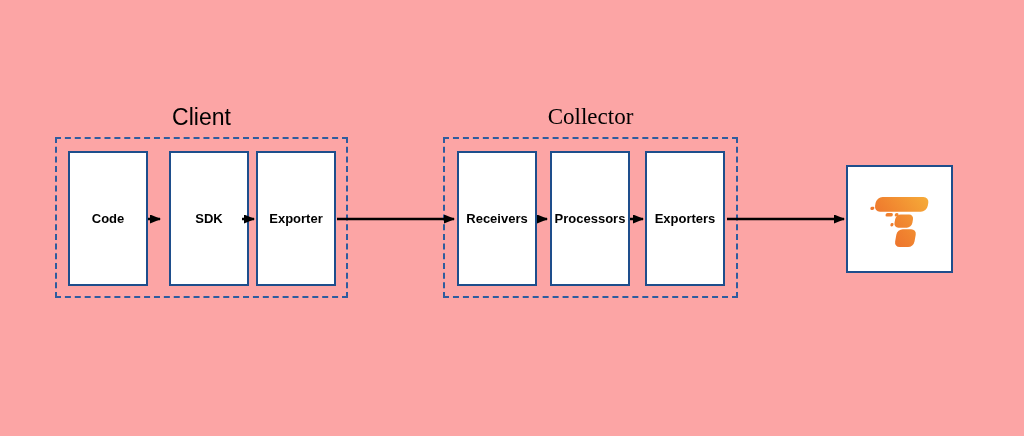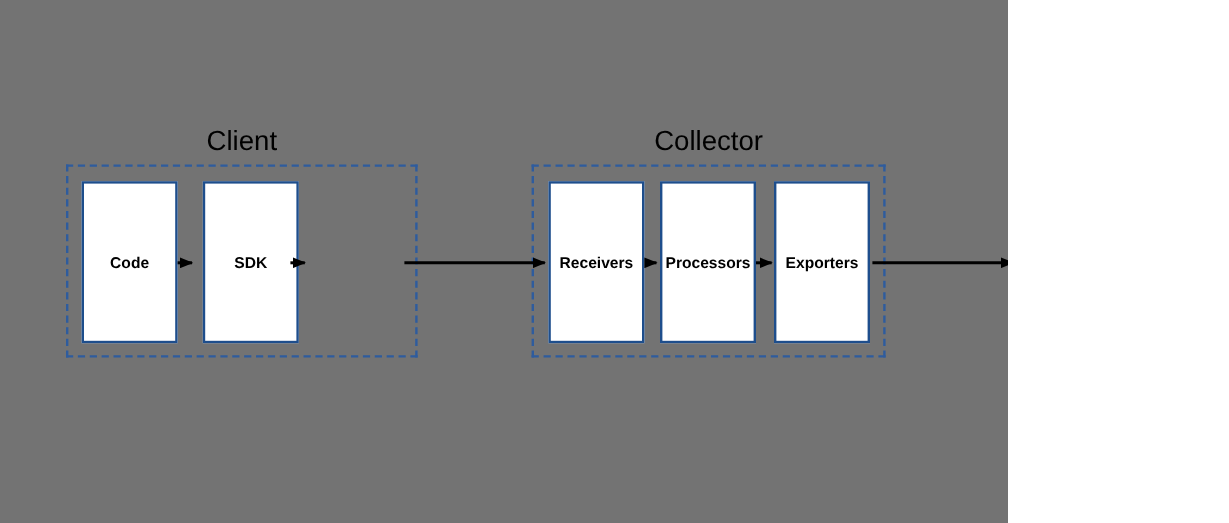--- a/index.html
+++ b/index.html
@@ -3,23 +3,23 @@
 <meta charset="utf-8">
 <style>
   html, body {
     margin: 0;
     padding: 0;
     background: #ffffff;
     font-family: "Liberation Sans", sans-serif;
   }
   .canvas {
     position: relative;
-    width: 840px;
+    width: 1024px;
     height: 436px;
-    background: #737373;
+    background: #fca5a5;
     overflow: hidden;
   }
   .group {
     position: absolute;
     border: 2px dashed #2e5c9e;
     background: transparent;
     box-sizing: border-box;
   }
   .group-title {
     position: absolute;
@@ -62,41 +62,44 @@
     position: absolute;
     left: 0; top: 0;
     width: 1024px;
     height: 436px;
     pointer-events: none;
   }
   
   .group-client   { left: 55px;  top: 137px; width: 293px; height: 161px; }
   .group-collector{ left: 443px; top: 137px; width: 295px; height: 161px; }
   .title-client   { left: 55px;  top: 102px; width: 293px; }
-  .title-collector{ left: 443px; top: 102px; width: 295px; }
+  .title-collector{ left: 443px; top: 102px; width: 295px; font-family: Liberation Serif, serif; }
   .node { top: 12px; width: 80px; height: 135px; }
   .n1 { left: 11px;  }
   .n2 { left: 112px; }
   .n3 { left: 199px; }
   .collector .n1 { left: 12px;  }
   .collector .n2 { left: 105px; }
   .collector .n3 { left: 200px; }
 </style>
 </head>
 <body>
 
 <div class="canvas">
 
   <div class="group-title title-client">Client</div>
   <div class="group group-client client">
     <div class="node n1">
       <span class="node-label">Code</span>
     </div>
     <div class="node n2">
       <span class="node-label">SDK</span>
+    </div>
+    <div class="node n3">
+      <span class="node-label">Exporter</span>
     </div>
   </div>
 
   <div class="group-title title-collector">Collector</div>
   <div class="group group-collector collector">
     <div class="node n2">
       <span class="node-label">Processors</span>
     </div>
     <div class="node n1">
       <span class="node-label">Receivers</span>

